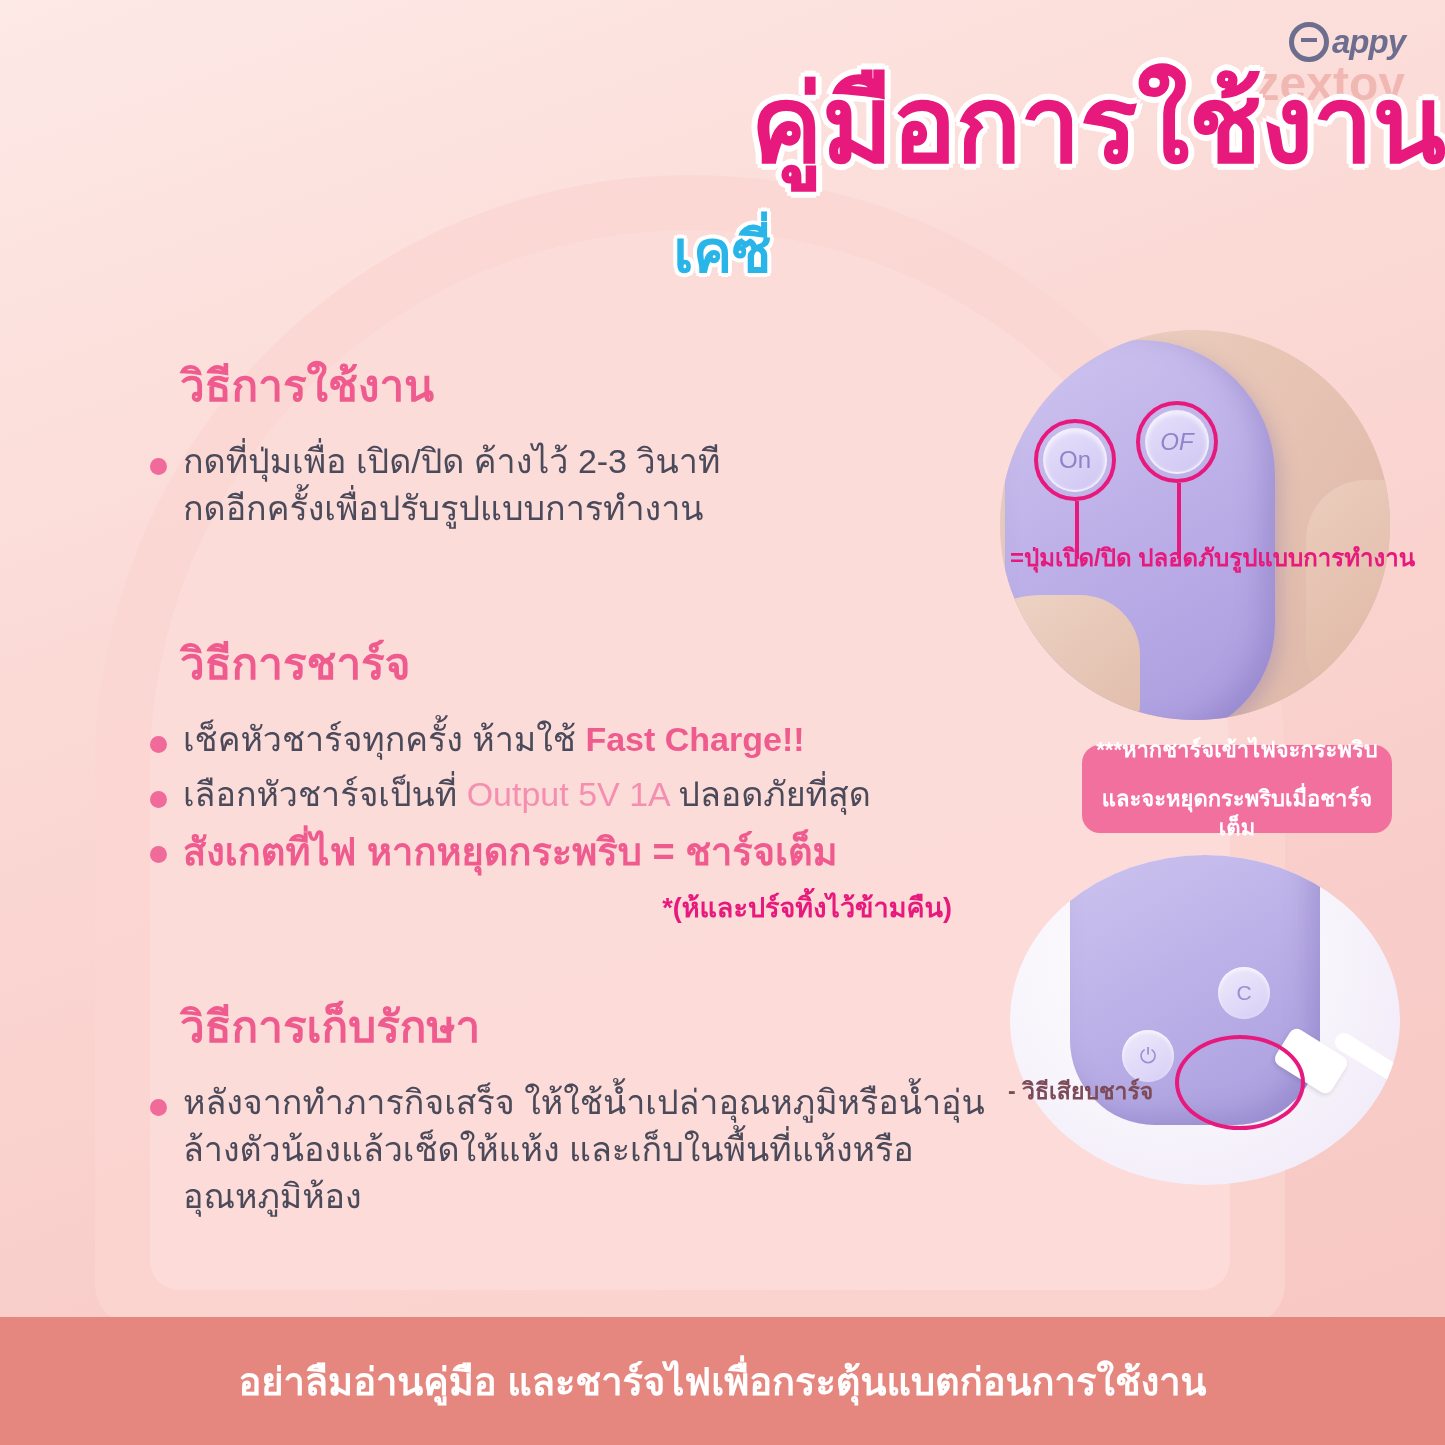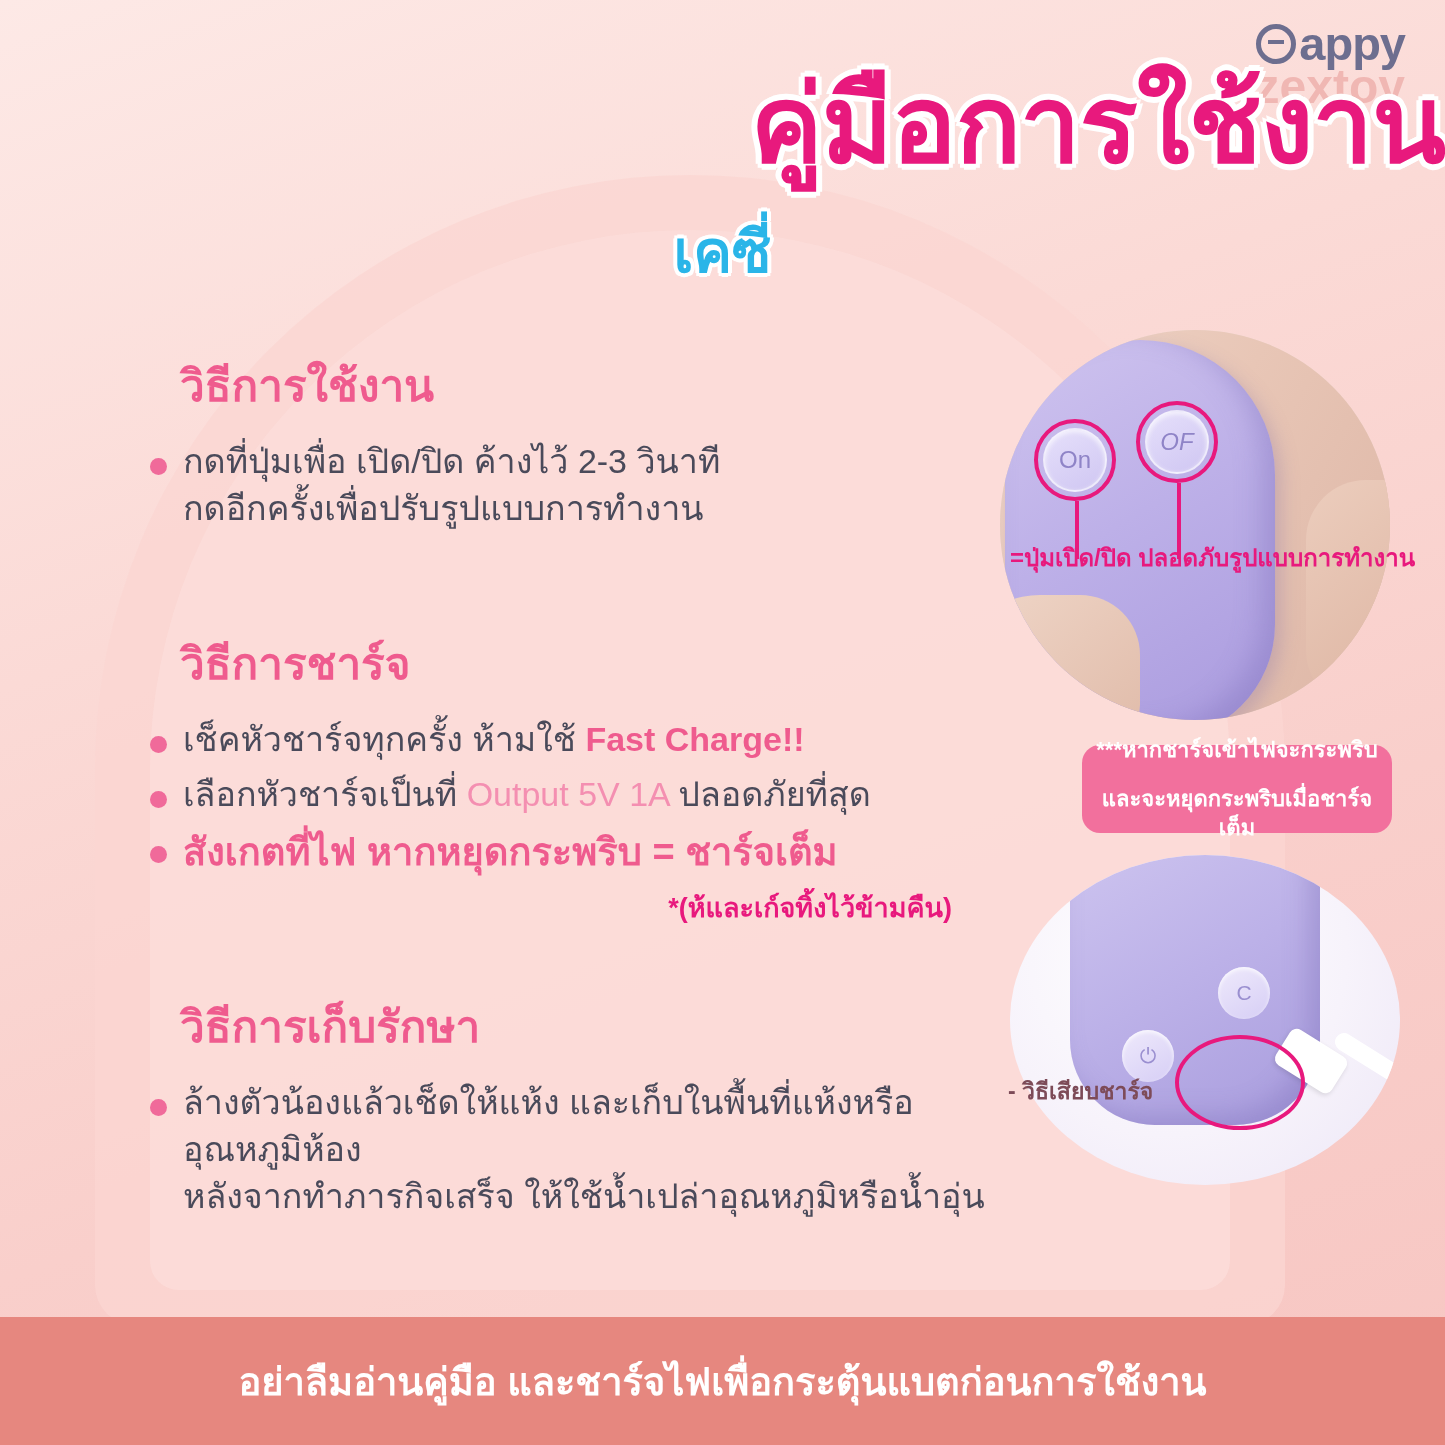--- a/index.html
+++ b/index.html
@@ -33,27 +33,28 @@
   }
 
   
   .logo {
     position: absolute;
     right: 40px; top: 22px;
     text-align: right;
     line-height: 0.92;
   }
   .logo-top {
-    font-size: 47px;
+    font-size: 33px;
     font-weight: bold;
     color: #6d6e8f;
     letter-spacing: -1px;
     display: flex;
     align-items: center;
     justify-content: flex-end;
+    font-style: italic;
   }
   .logo-mark {
     display: inline-block;
     width: 40px; height: 40px;
     border: 5px solid #6d6e8f;
     border-radius: 50%;
     margin-right: 3px;
     position: relative;
   }
   .logo-mark::after {
@@ -363,32 +364,32 @@
         </div>
       </div>
 
       <div class="bullet-row">
         <span class="dot"></span>
         <div class="btext">
           <span class="strong-pink" style="font-size:38px;">สังเกตที่ไฟ หากหยุดกระพริบ = ชาร์จเต็ม</span>
         </div>
       </div>
 
-      <div class="note-right">*(ห้และเก์จทิ้งไว้ข้ามคืน)</div>
+      <div class="note-right">*(ห้และปร์จทิ้งไว้ข้ามคืน)</div>
     </div>
 
     <div class="gap-md"></div>
 
     <div class="section">
       <div class="sec-head">วิธีการเก็บรักษา</div>
       <div class="bullet-row">
         <span class="dot"></span>
         <div class="btext">
+          <div>หลังจากทำภารกิจเสร็จ ให้ใช้น้ำเปล่าอุณหภูมิหรือน้ำอุ่น</div>
           <div>ล้างตัวน้องแล้วเช็ดให้แห้ง และเก็บในพื้นที่แห้งหรืออุณหภูมิห้อง</div>
-          <div>หลังจากทำภารกิจเสร็จ ให้ใช้น้ำเปล่าอุณหภูมิหรือน้ำอุ่น</div>
         </div>
       </div>
     </div>
   </div>
 
   <div class="photo1">
     <div class="p1-hand">
       <div class="p1-device">
         <div class="btn-circle" style="left:38px; top:88px;">On</div>
         <div class="btn-circle" style="left:140px; top:70px;font-style:italic;">OF</div>

